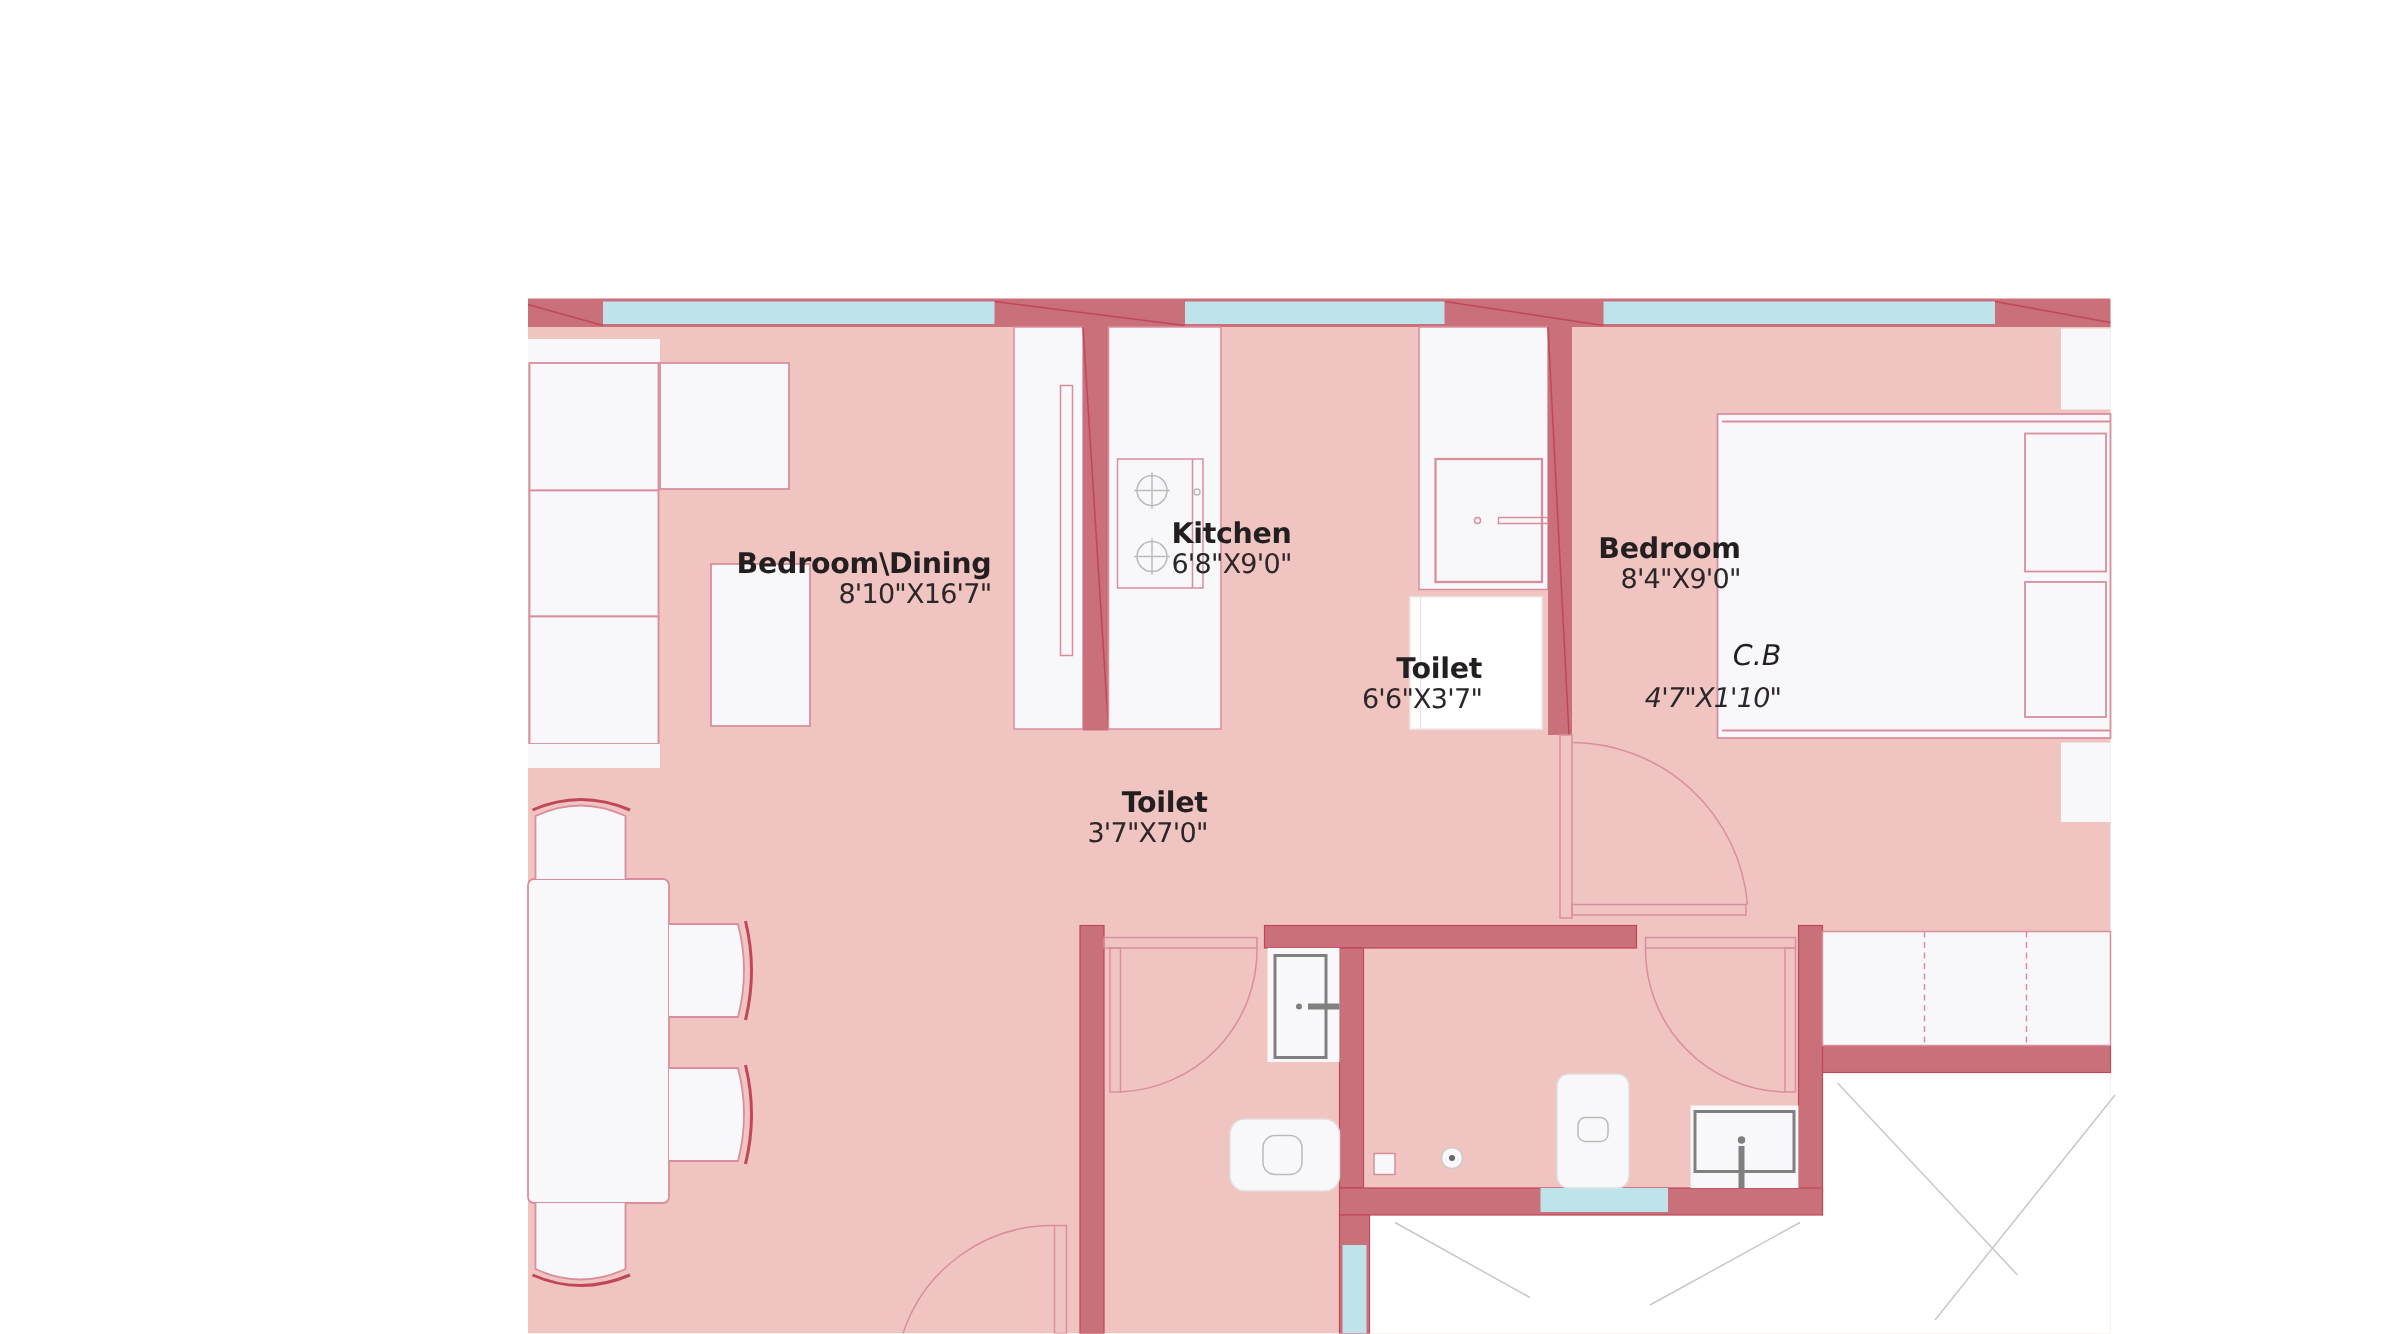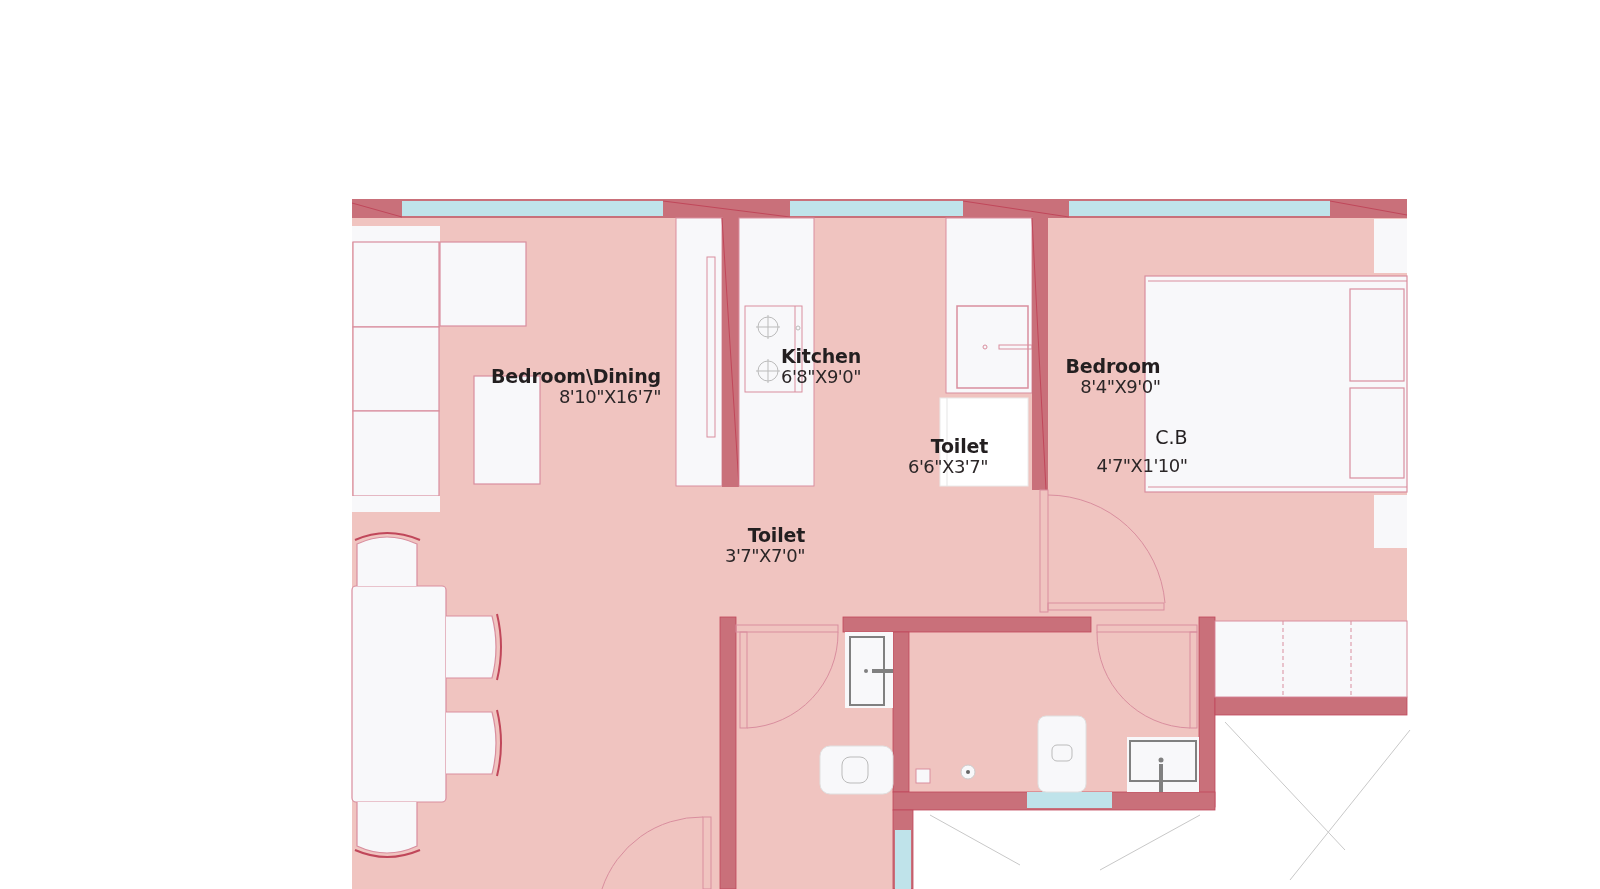--- a/index.html
+++ b/index.html
@@ -165,20 +165,20 @@
   <span class="room-dim">6'8"X9'0"</span>
 </div>
 <div class="room-label" style="left:1079px; top:356px;margin-left:34px;">
   <span class="room-name">Bedroom</span>
   <span class="room-dim">8'4"X9'0"</span>
 </div>
 <div class="room-label" style="left:948px; top:436px;">
   <span class="room-name">Toilet</span>
   <span class="room-dim">6'6"X3'7"</span>
 </div>
-<div class="room-label" style="left:1142px; top:427px;">
+<div class="room-label" style="left:1142px; top:427px;font-style:italic;">
   <span class="cb-name">C.B</span>
   <span class="room-dim" style="margin-top:8px;">4'7"X1'10"</span>
 </div>
 <div class="room-label" style="left:765px; top:525px;">
   <span class="room-name">Toilet</span>
   <span class="room-dim">3'7"X7'0"</span>
 </div>
 
 </body></html>

